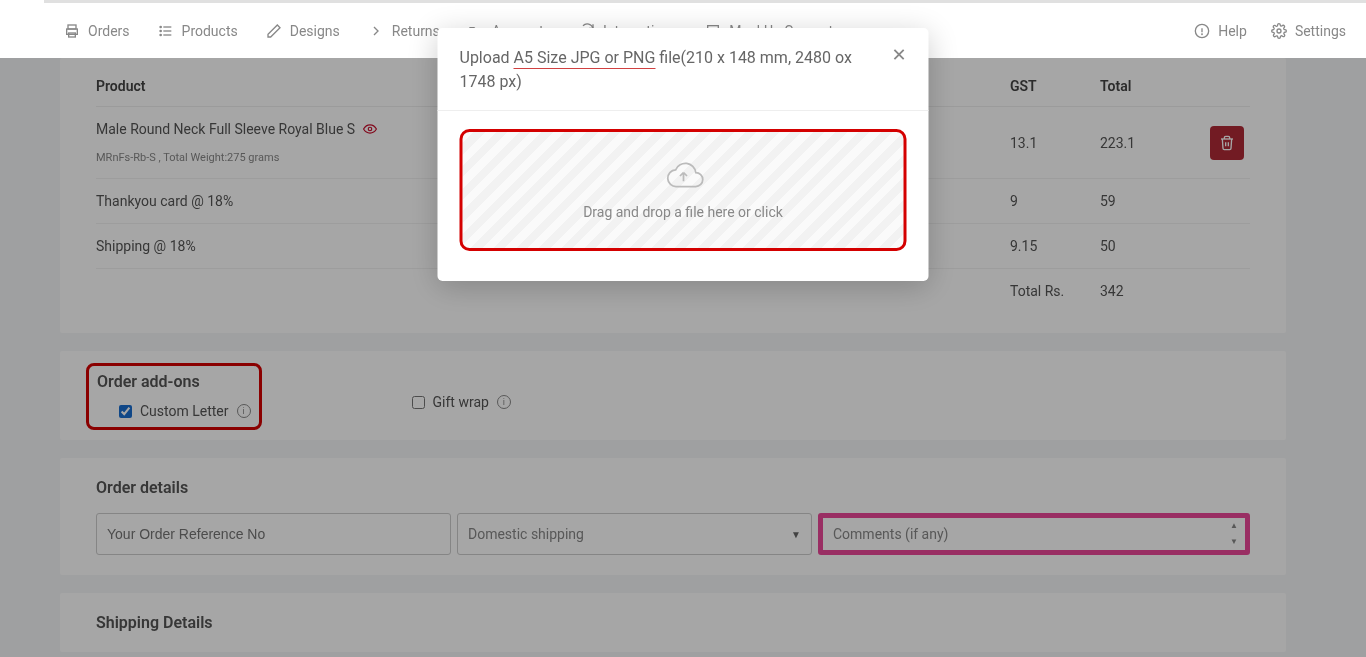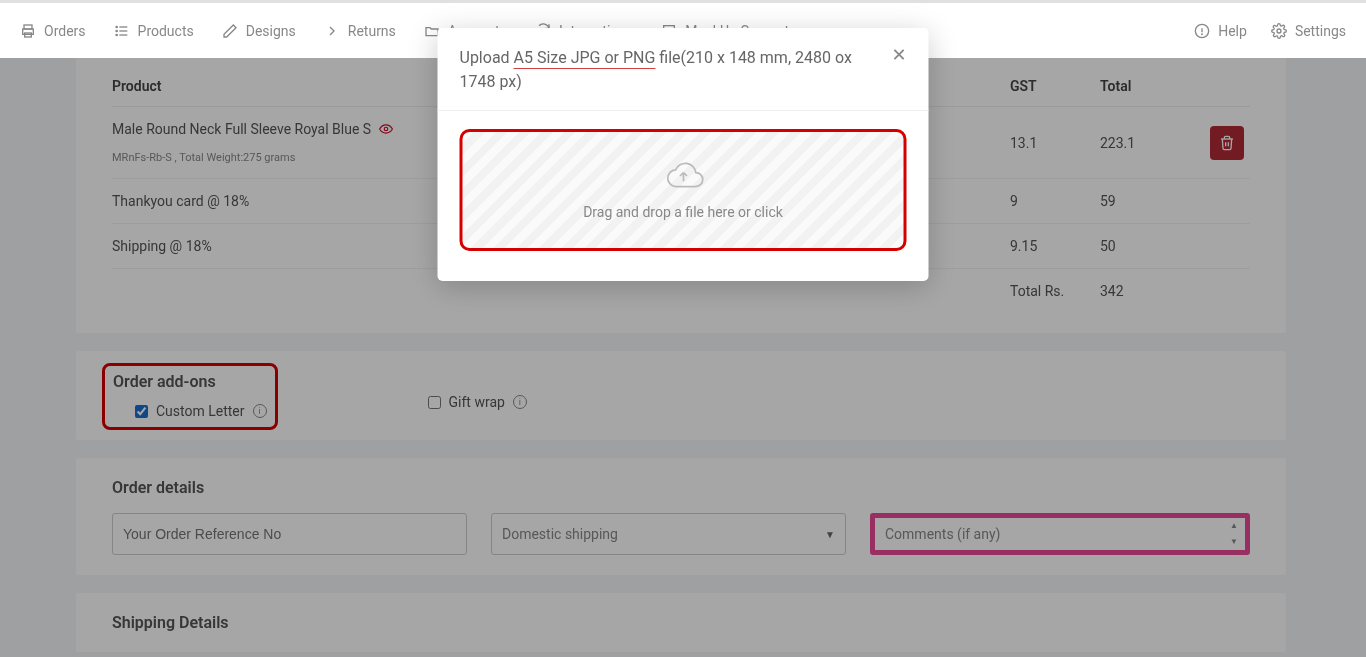--- a/index.html
+++ b/index.html
@@ -14,20 +14,21 @@
       position: relative;
     }
     .topbar {
       height: 58px;
       border-top: 3px solid #e0e0e0;
       display: flex;
       align-items: center;
       padding: 0 20px;
       gap: 28px;
       color: #888;
+      margin-left: 44px;
     }
     .nav-item {
       display: flex;
       align-items: center;
       gap: 8px;
       font-size: 14px;
       cursor: pointer;
     }
     .nav-right {
       margin-left: auto;
@@ -39,21 +40,21 @@
       height: 16px;
       display: inline-flex;
       align-items: center;
       justify-content: center;
       flex-shrink: 0;
     }
     .icon svg { width: 100%; height: 100%; }
 
     .main-bg {
       background: #f5f6f8;
-      padding: 0 80px 40px 76px;
+      padding: 0 80px 40px 60px;
       height: 599px;
       overflow: auto;
     }
     .panel {
       background: #fff;
       margin-top: 18px;
       padding: 20px 36px;
       border-radius: 2px;
     }
     .panel-table {
@@ -124,21 +125,21 @@
     .highlight-box {
       border: 3px solid #d40000;
       border-radius: 8px;
       padding: 6px 8px 8px 8px;
       margin: -8px -10px -10px -10px;
       display: inline-block;
     }
 
     .details-row {
       display: flex;
-      gap: 24px;
+      gap: 6px;
       margin-top: 16px;
     }
     .input-box, .select-box {
       border: 1px solid #ccc;
       border-radius: 3px;
       padding: 8px 10px;
       font-size: 14px;
       color: #888;
       background: #fff;
     }

